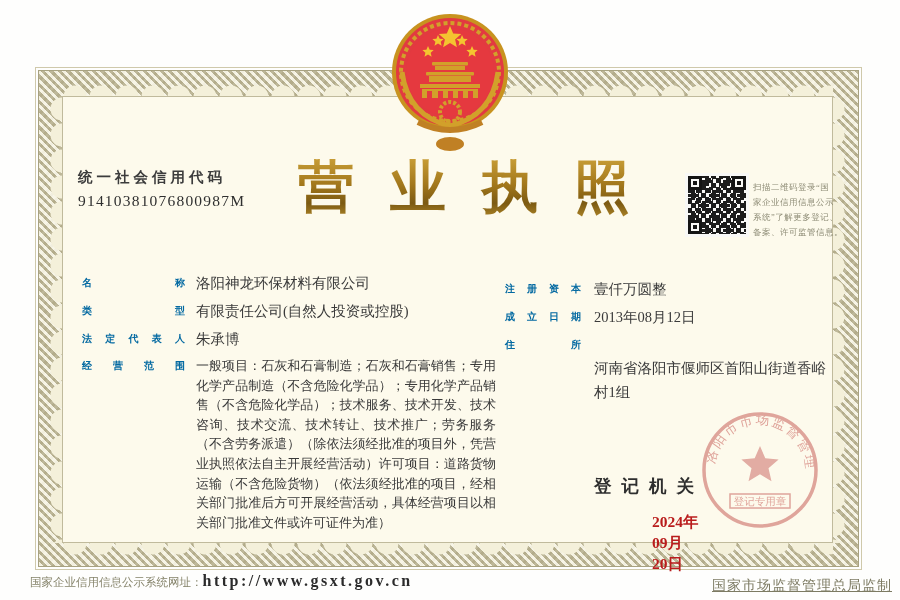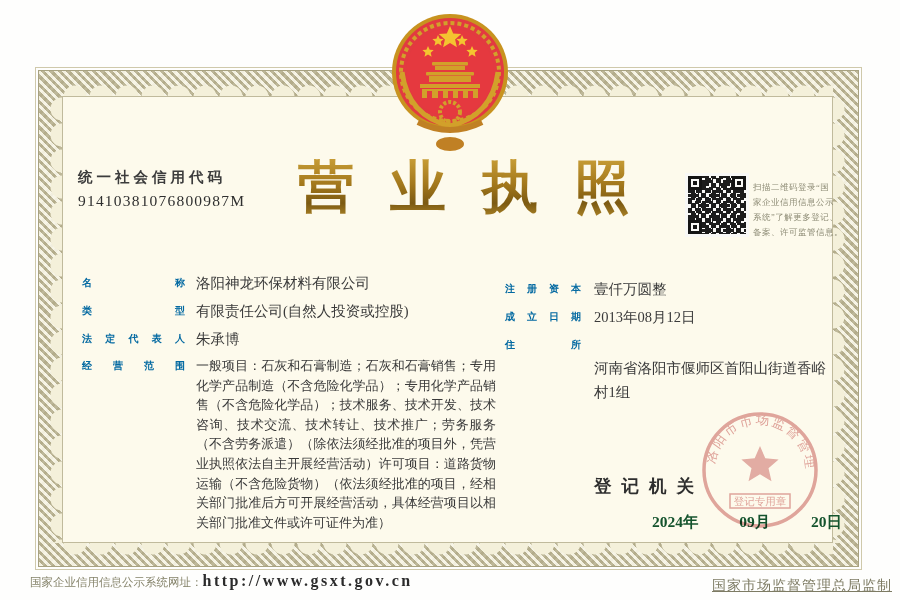--- a/index.html
+++ b/index.html
@@ -86,21 +86,21 @@
   .fvalue { position:absolute; font-size:14.5px; color:#3a3a3a; }
   .scope { width:300px; font-size:13px; line-height:19.6px; text-align:justify; }
 
   .reg-label {
     position:absolute; left:594px; top:474px;
     font-family:"Liberation Sans","DejaVu Sans",sans-serif;
     font-weight:bold; font-size:17.5px; letter-spacing:10px; color:#2e2e2e; white-space:nowrap;
   }
   .reg-date { position:absolute; left:652px; top:512px; width:190px;
     display:flex; justify-content:space-between;
-    font-size:15.5px; font-weight:bold; color:#14532d; }
+    font-size:15.5px; font-weight:bold; color:#b91c1c;flex-direction:column; }
 
   .seal { position:absolute; left:696px; top:406px; width:128px; height:128px;
     opacity:.78; mix-blend-mode:multiply; }
 
   .footer-left { position:absolute; left:30px; top:572px; white-space:nowrap; }
   .footer-left .lbl { font-size:11.5px; color:#85836a; }
   .footer-left .url { font-size:16px; font-weight:bold; color:#2b2b2b; letter-spacing:2.5px; }
   .footer-right { position:absolute; left:712px; top:577px;
     font-size:14px; color:#7d7b63; letter-spacing:1px; white-space:nowrap;text-decoration:underline; }
 </style>

